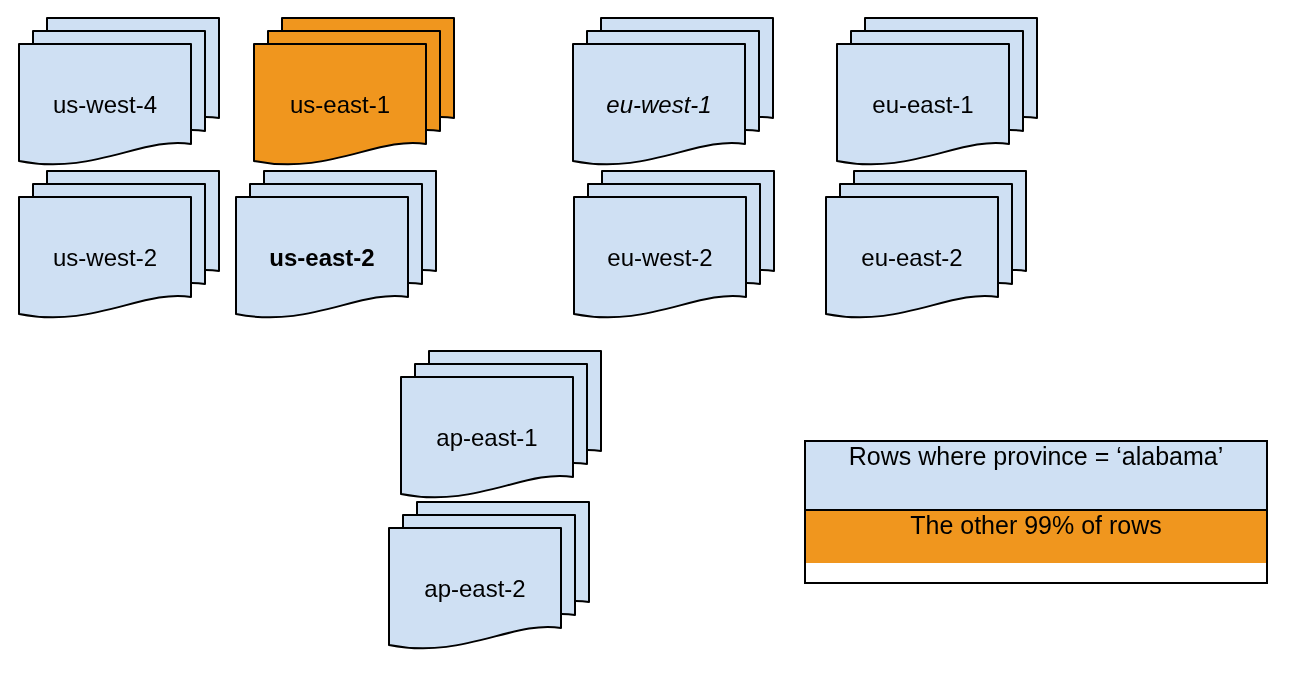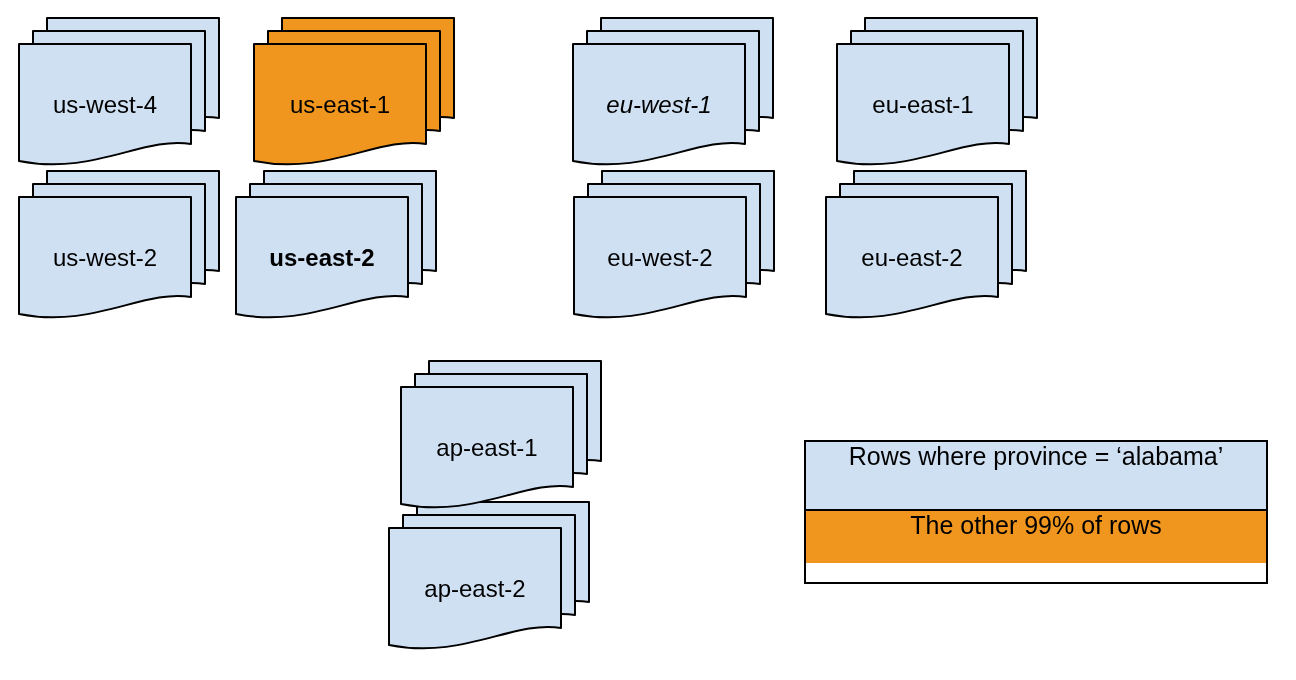--- a/index.html
+++ b/index.html
@@ -151,21 +151,21 @@
     <div class="stack-label">eu-west-2</div>
   </div>
     <div class="stack" style="left: 825px; top: 170px; z-index: 1;">
     <svg width="204" height="156" viewBox="0 0 204 156" aria-hidden="true">
       <path class="sheet" transform="translate(29,1)" d="M0,0 L172,0 L172,100 C124,92 74,132 0,117 Z"></path>
       <path class="sheet" transform="translate(15,14)" d="M0,0 L172,0 L172,100 C124,92 74,132 0,117 Z"></path>
       <path class="sheet" transform="translate(1,27)" d="M0,0 L172,0 L172,100 C124,92 74,132 0,117 Z"></path>
     </svg>
     <div class="stack-label">eu-east-2</div>
   </div>
-    <div class="stack" style="left: 400px; top: 360px; z-index: 2;">
+    <div class="stack" style="left: 400px; top: 350px; z-index: 2;">
     <svg width="204" height="156" viewBox="0 0 204 156" aria-hidden="true">
       <path class="sheet" transform="translate(29,1)" d="M0,0 L172,0 L172,100 C124,92 74,132 0,117 Z"></path>
       <path class="sheet" transform="translate(15,14)" d="M0,0 L172,0 L172,100 C124,92 74,132 0,117 Z"></path>
       <path class="sheet" transform="translate(1,27)" d="M0,0 L172,0 L172,100 C124,92 74,132 0,117 Z"></path>
     </svg>
     <div class="stack-label">ap-east-1</div>
   </div>
     <div class="stack" style="left: 388px; top: 501px; z-index: 1;">
     <svg width="204" height="156" viewBox="0 0 204 156" aria-hidden="true">
       <path class="sheet" transform="translate(29,1)" d="M0,0 L172,0 L172,100 C124,92 74,132 0,117 Z"></path>

